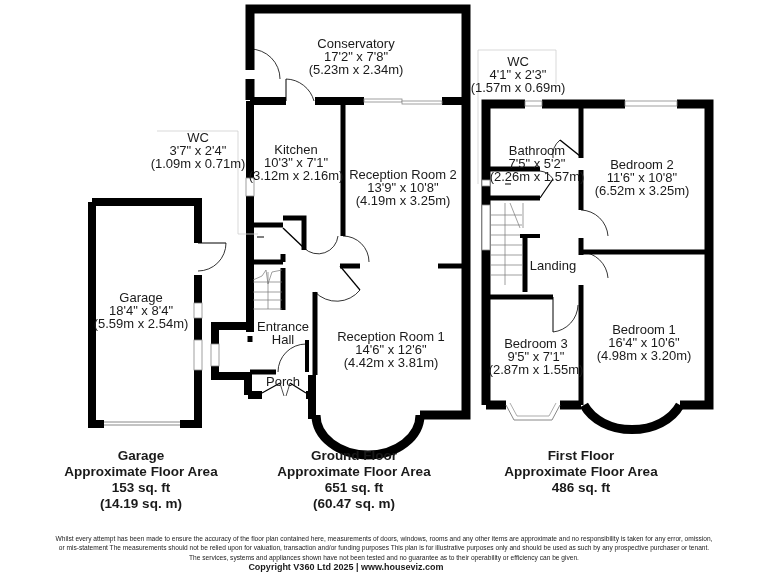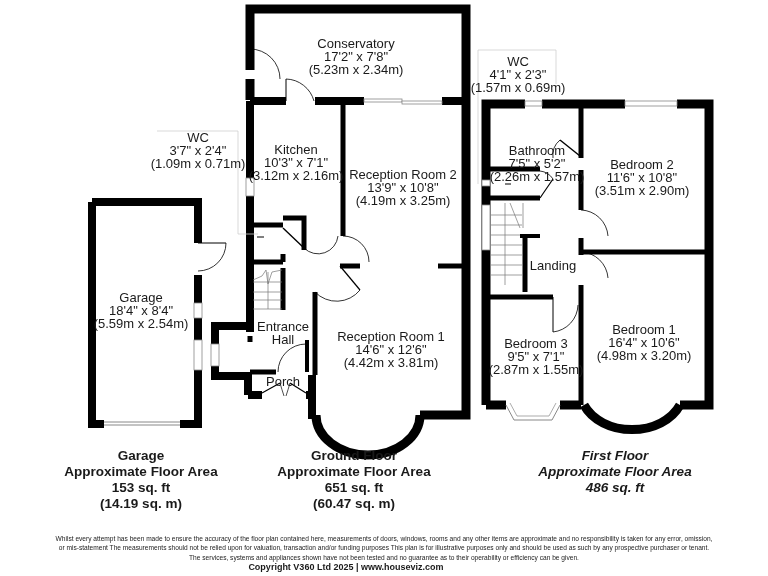--- a/index.html
+++ b/index.html
@@ -215,21 +215,21 @@
 
 <div class="label" style="left:537px; top:112px;margin-top:32px;">
   <span>Bathroom</span>
   <span>7'5" x 5'2"</span>
   <span>(2.26m x 1.57m)</span>
 </div>
 
 <div class="label" style="left:642px; top:158px;">
   <span>Bedroom 2</span>
   <span>11'6" x 10'8"</span>
-  <span>(3.51m x 2.90m)</span>
+  <span>(6.52m x 3.25m)</span>
 </div>
 
 <div class="label" style="left:553px; top:259px;">
   <span>Landing</span>
 </div>
 
 <div class="label" style="left:536px; top:337px;">
   <span>Bedroom 3</span>
   <span>9'5" x 7'1"</span>
   <span>(2.87m x 1.55m)</span>
@@ -248,21 +248,21 @@
   <span>(14.19 sq. m)</span>
 </div>
 
 <div class="area" style="left:354px; top:448px;">
   <span>Ground Floor</span>
   <span>Approximate Floor Area</span>
   <span>651 sq. ft</span>
   <span>(60.47 sq. m)</span>
 </div>
 
-<div class="area" style="left:615px; top:448px;font-style:italic;">
+<div class="area" style="left:581px; top:448px;">
   <span>First Floor</span>
   <span>Approximate Floor Area</span>
   <span>486 sq. ft</span>
 </div>
 
 <div class="disclaimer">
   <span>Whilst every attempt has been made to ensure the accuracy of the floor plan contained here, measurements of doors, windows, rooms and any other items are approximate and no responsibility is taken for any error, omission,</span>
   <span>or mis-statement The measurements should not be relied upon for valuation, transaction and/or funding purposes This plan is for illustrative purposes only and should be used as such by any prospective purchaser or tenant.</span>
   <span>The services, systems and appliances shown have not been tested and no guarantee as to their operability or efficiency can be given.</span>
 </div>

